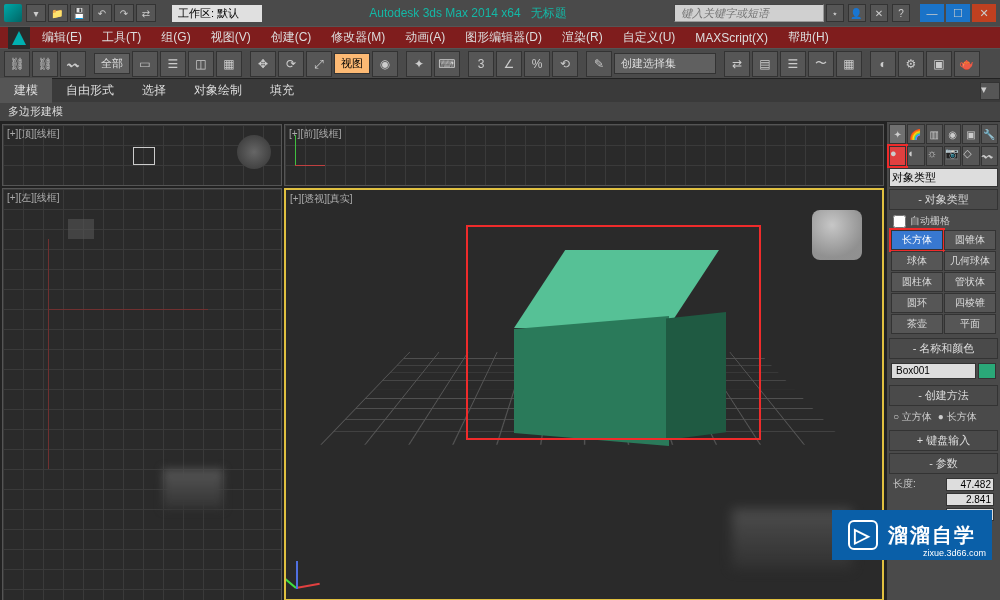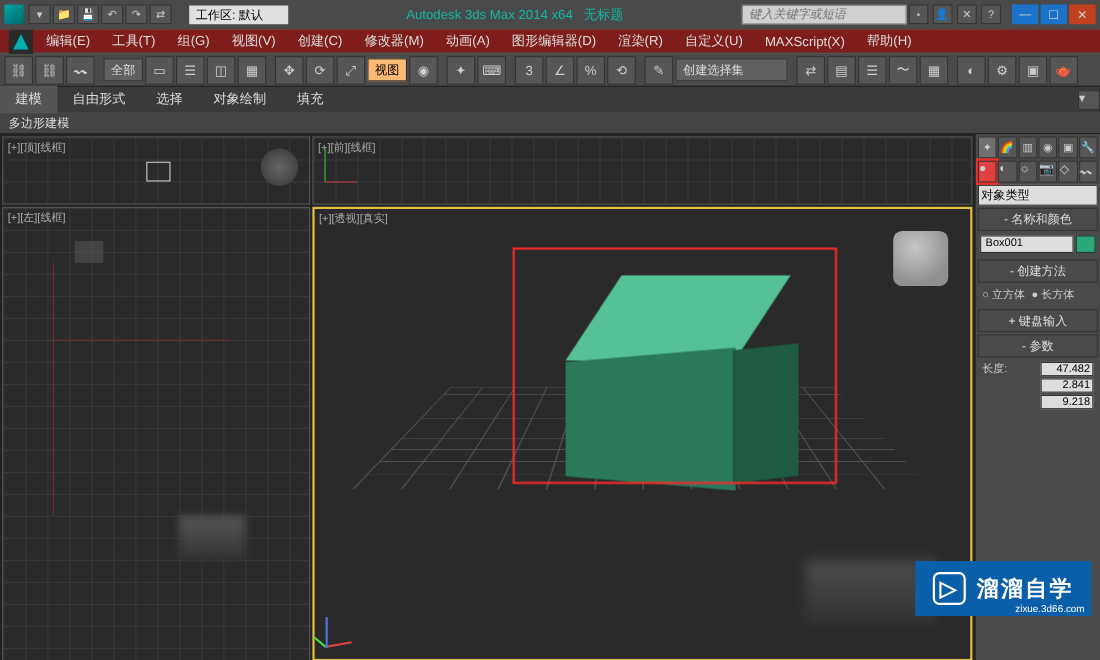--- a/index.html
+++ b/index.html
@@ -241,20 +241,41 @@
     <div class="cmd-subtabs">
       <div class="t active">●</div>
       <div class="t">◐</div>
       <div class="t">☼</div>
       <div class="t">📷</div>
       <div class="t">◇</div>
       <div class="t">〰</div>
     </div>
     <div class="cmd-dd">对象类型</div>
 
+    <div class="rollout">
+      <div class="rollout-hdr">- <span>对象类型</span></div>
+      <div class="rollout-body">
+        <div class="autogrid">
+            <input type="checkbox" style="">
+            <span>自动栅格</span>
+          </div>
+        <div class="obj-grid">
+          <div class="obj-btn active">长方体</div>
+          <div class="obj-btn">圆锥体</div>
+          <div class="obj-btn">球体</div>
+          <div class="obj-btn">几何球体</div>
+          <div class="obj-btn">圆柱体</div>
+          <div class="obj-btn">管状体</div>
+          <div class="obj-btn">圆环</div>
+          <div class="obj-btn">四棱锥</div>
+          <div class="obj-btn">茶壶</div>
+          <div class="obj-btn">平面</div>
+        </div>
+      </div>
+    </div>
 
     <div class="rollout">
       <div class="rollout-hdr">- <span>名称和颜色</span></div>
       <div class="rollout-body">
         <div class="name-row">
           <div class="name-input">Box001</div>
           <div class="color-sw"></div>
         </div>
       </div>
     </div>

